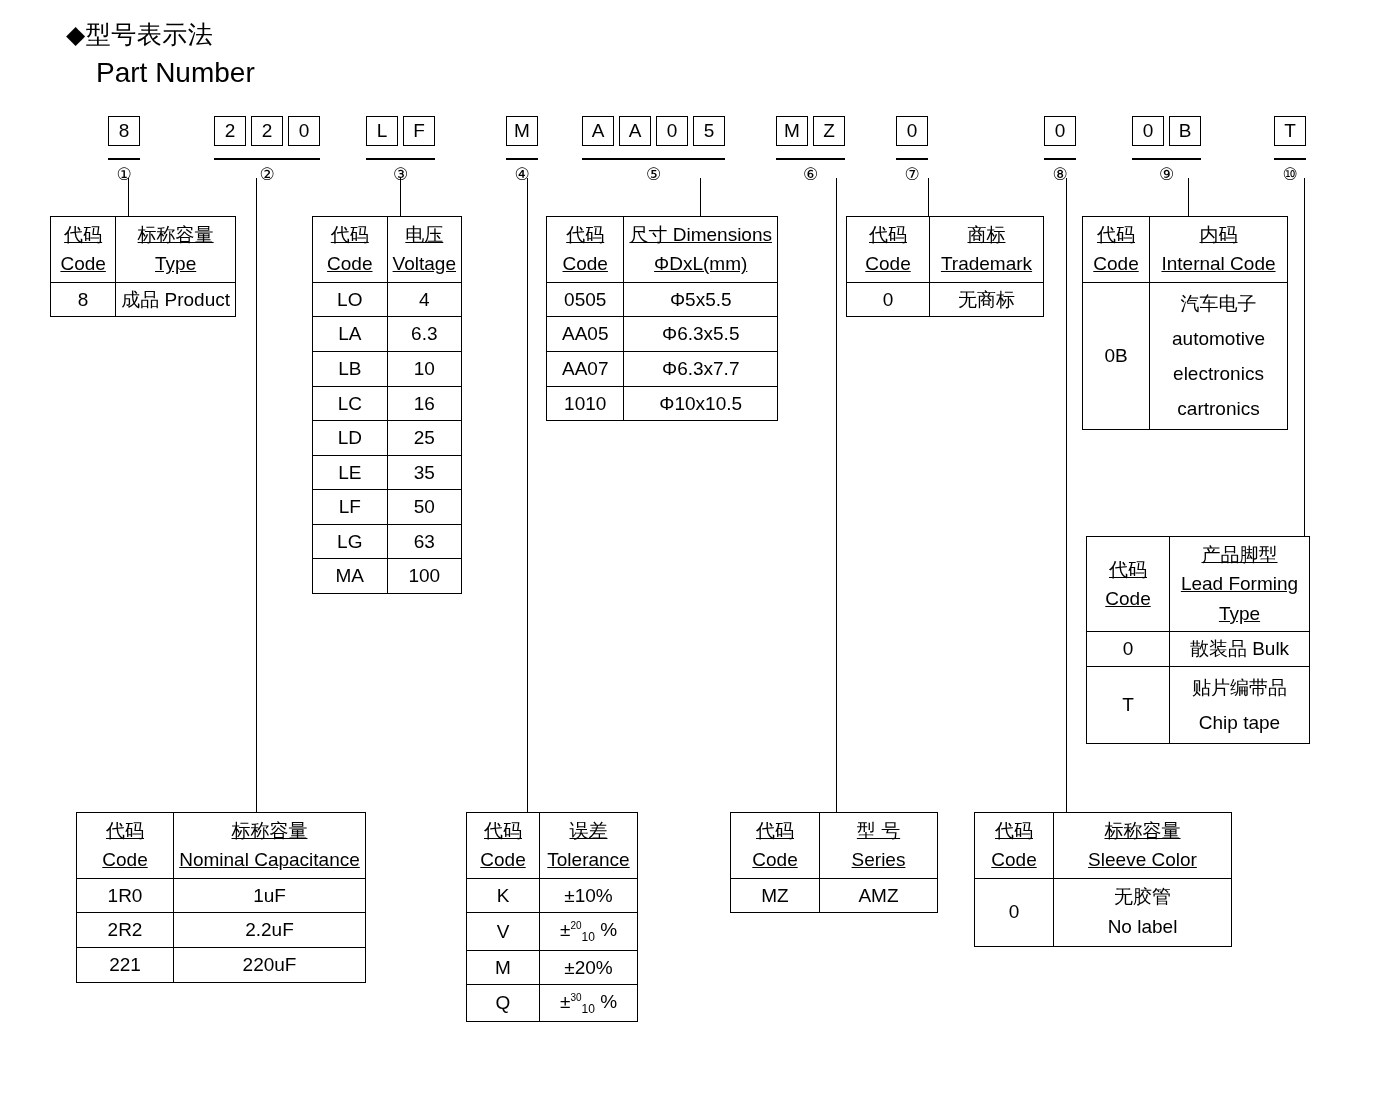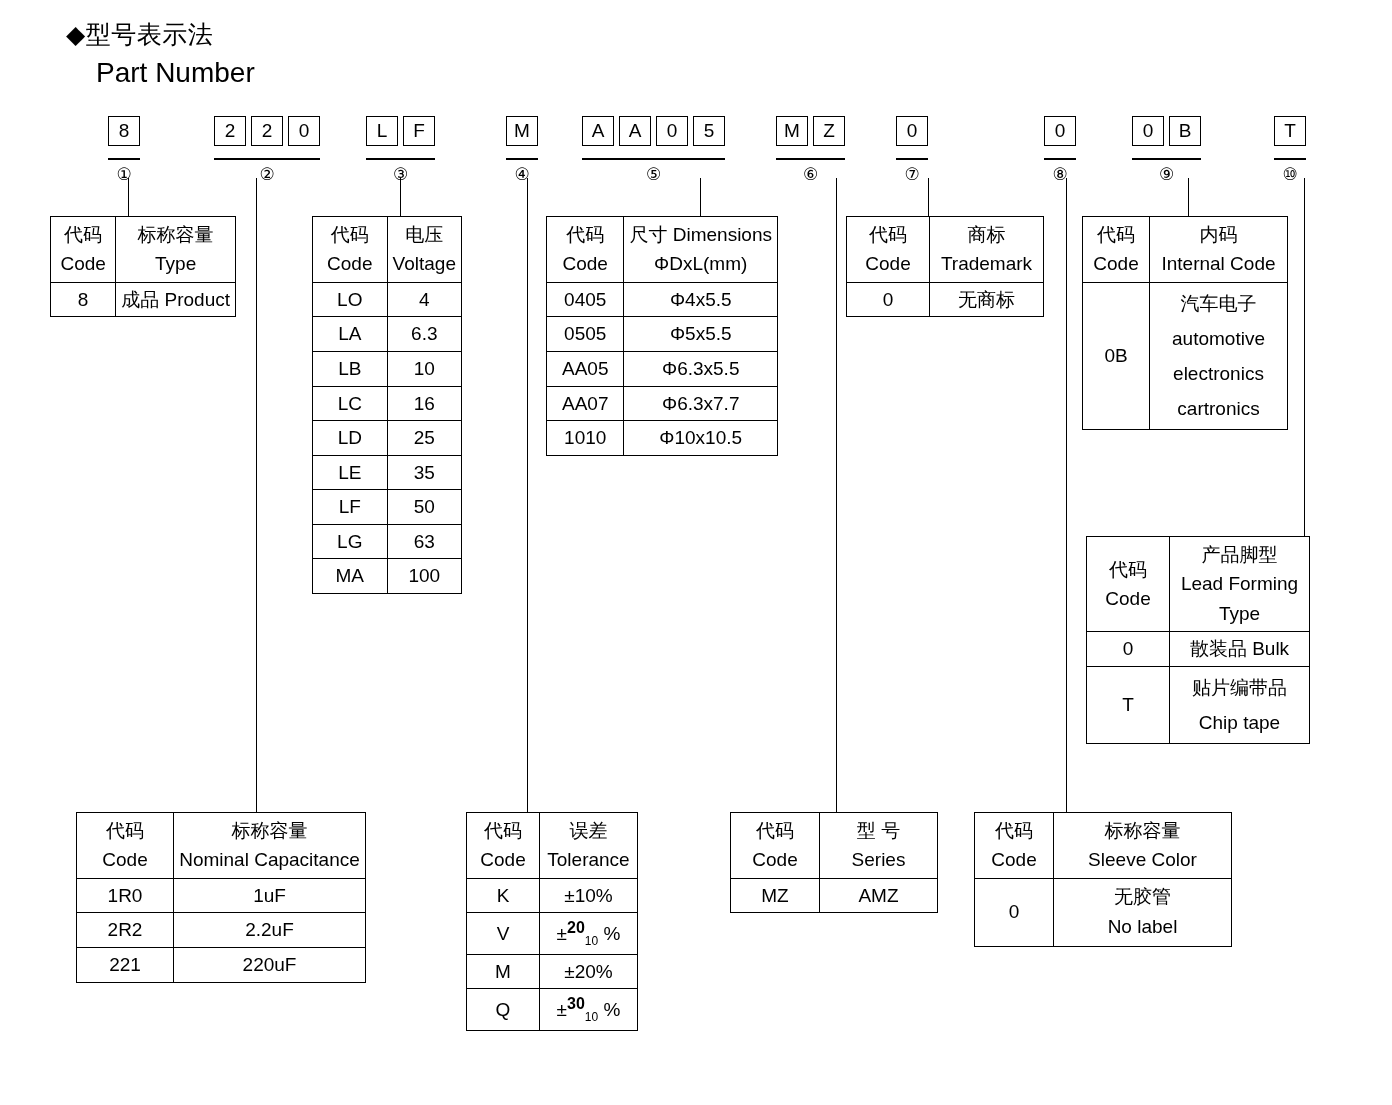--- a/index.html
+++ b/index.html
@@ -82,25 +82,26 @@
     border: 1.5px solid #000;
     text-align: center;
     vertical-align: middle;
     font-size: 19px;
     padding: 3px 5px;
     line-height: 1.45;
     white-space: nowrap;
   }
   .tbl td.hd {
     line-height: 1.55;
+    text-decoration: underline;
   }
   .tbl td.multi {
     white-space: normal;
   }
-  .sup { font-size: 16px; vertical-align: super; font-weight: bold; }
+  .sup { font-size: 10px; vertical-align: super; }
   .sub { font-size: 12px; vertical-align: sub; }
   .tolcell { white-space: nowrap; }
 </style>
 </head>
 <body>
 
 <div id="stage">
 
   <div class="heading-cn">
     <span>◆</span><span>型号表示法</span>
@@ -241,24 +242,20 @@
         <span>Code</span>
       </td>
       <td class="hd">
         <span>尺寸 Dimensions</span><br>
         <span>ΦDxL(mm)</span>
       </td>
     </tr>
     </tbody>
       <tbody id="dimensions-body">
         <tr>
-          <td>0405</td>
-          <td>Φ4x5.5</td>
-        </tr>
-        <tr>
           <td>0505</td>
           <td>Φ5x5.5</td>
         </tr>
         <tr>
           <td>AA05</td>
           <td>Φ6.3x5.5</td>
         </tr>
         <tr>
           <td>AA07</td>
           <td>Φ6.3x7.7</td>

